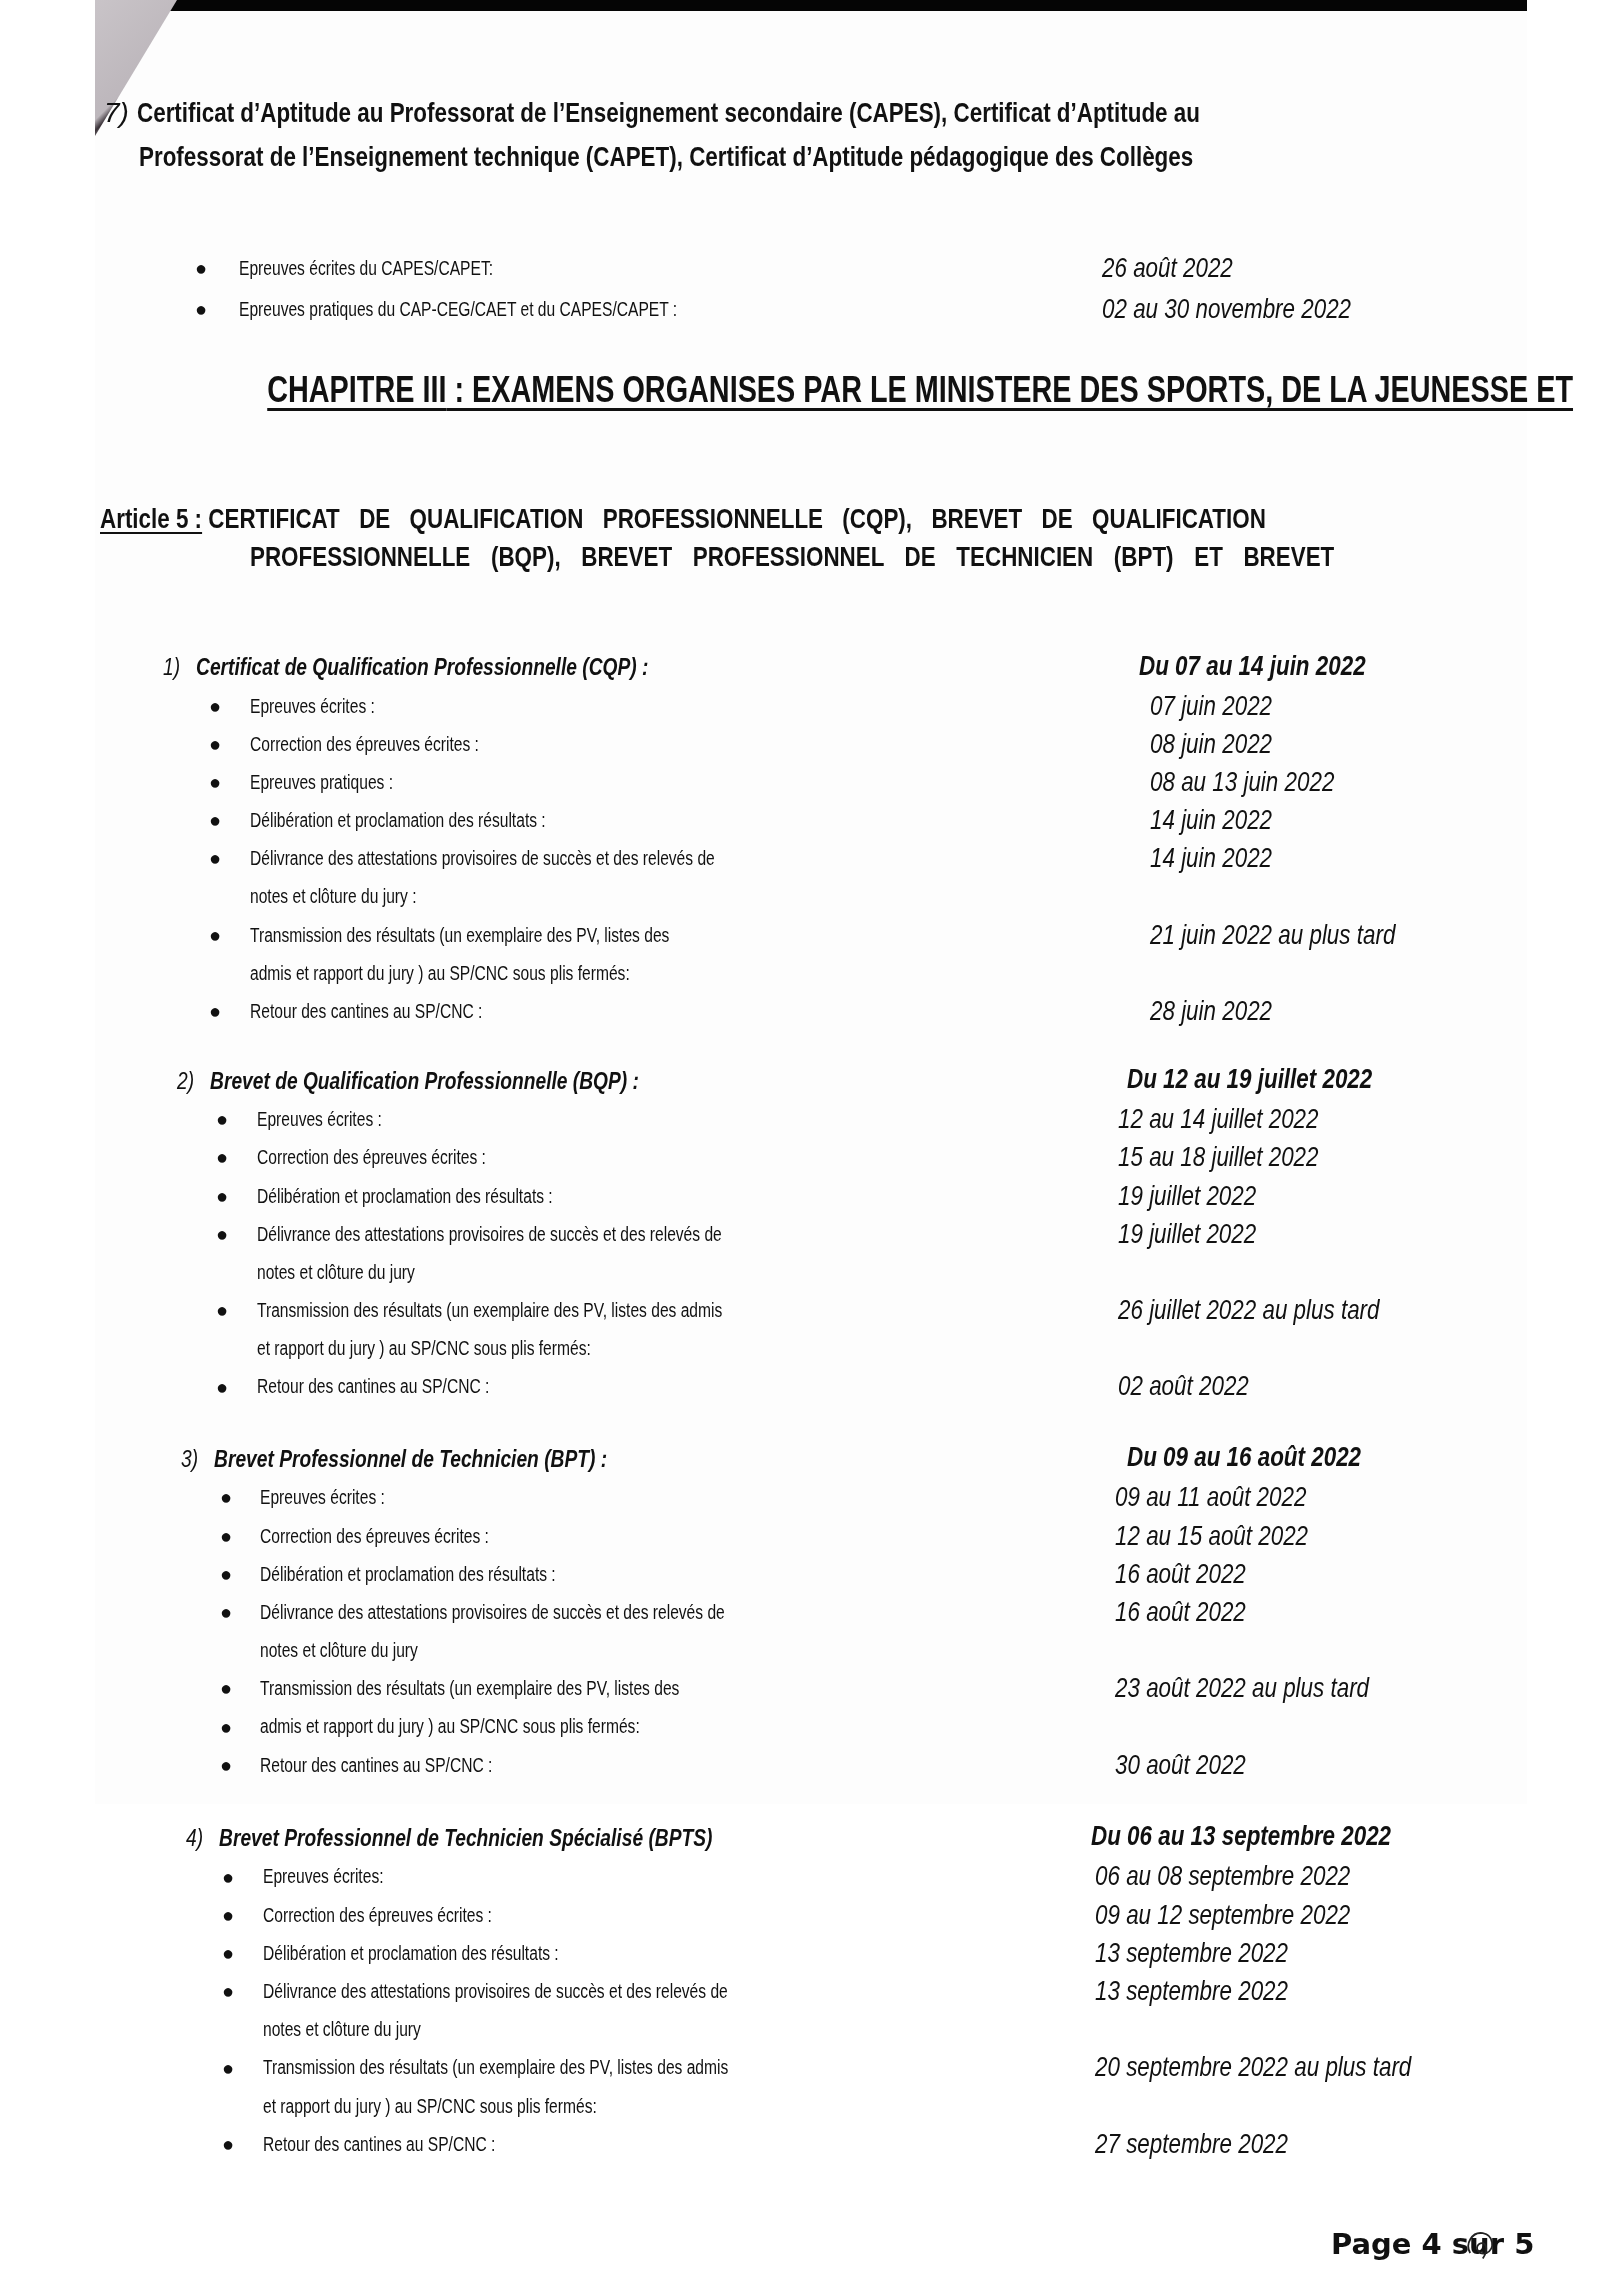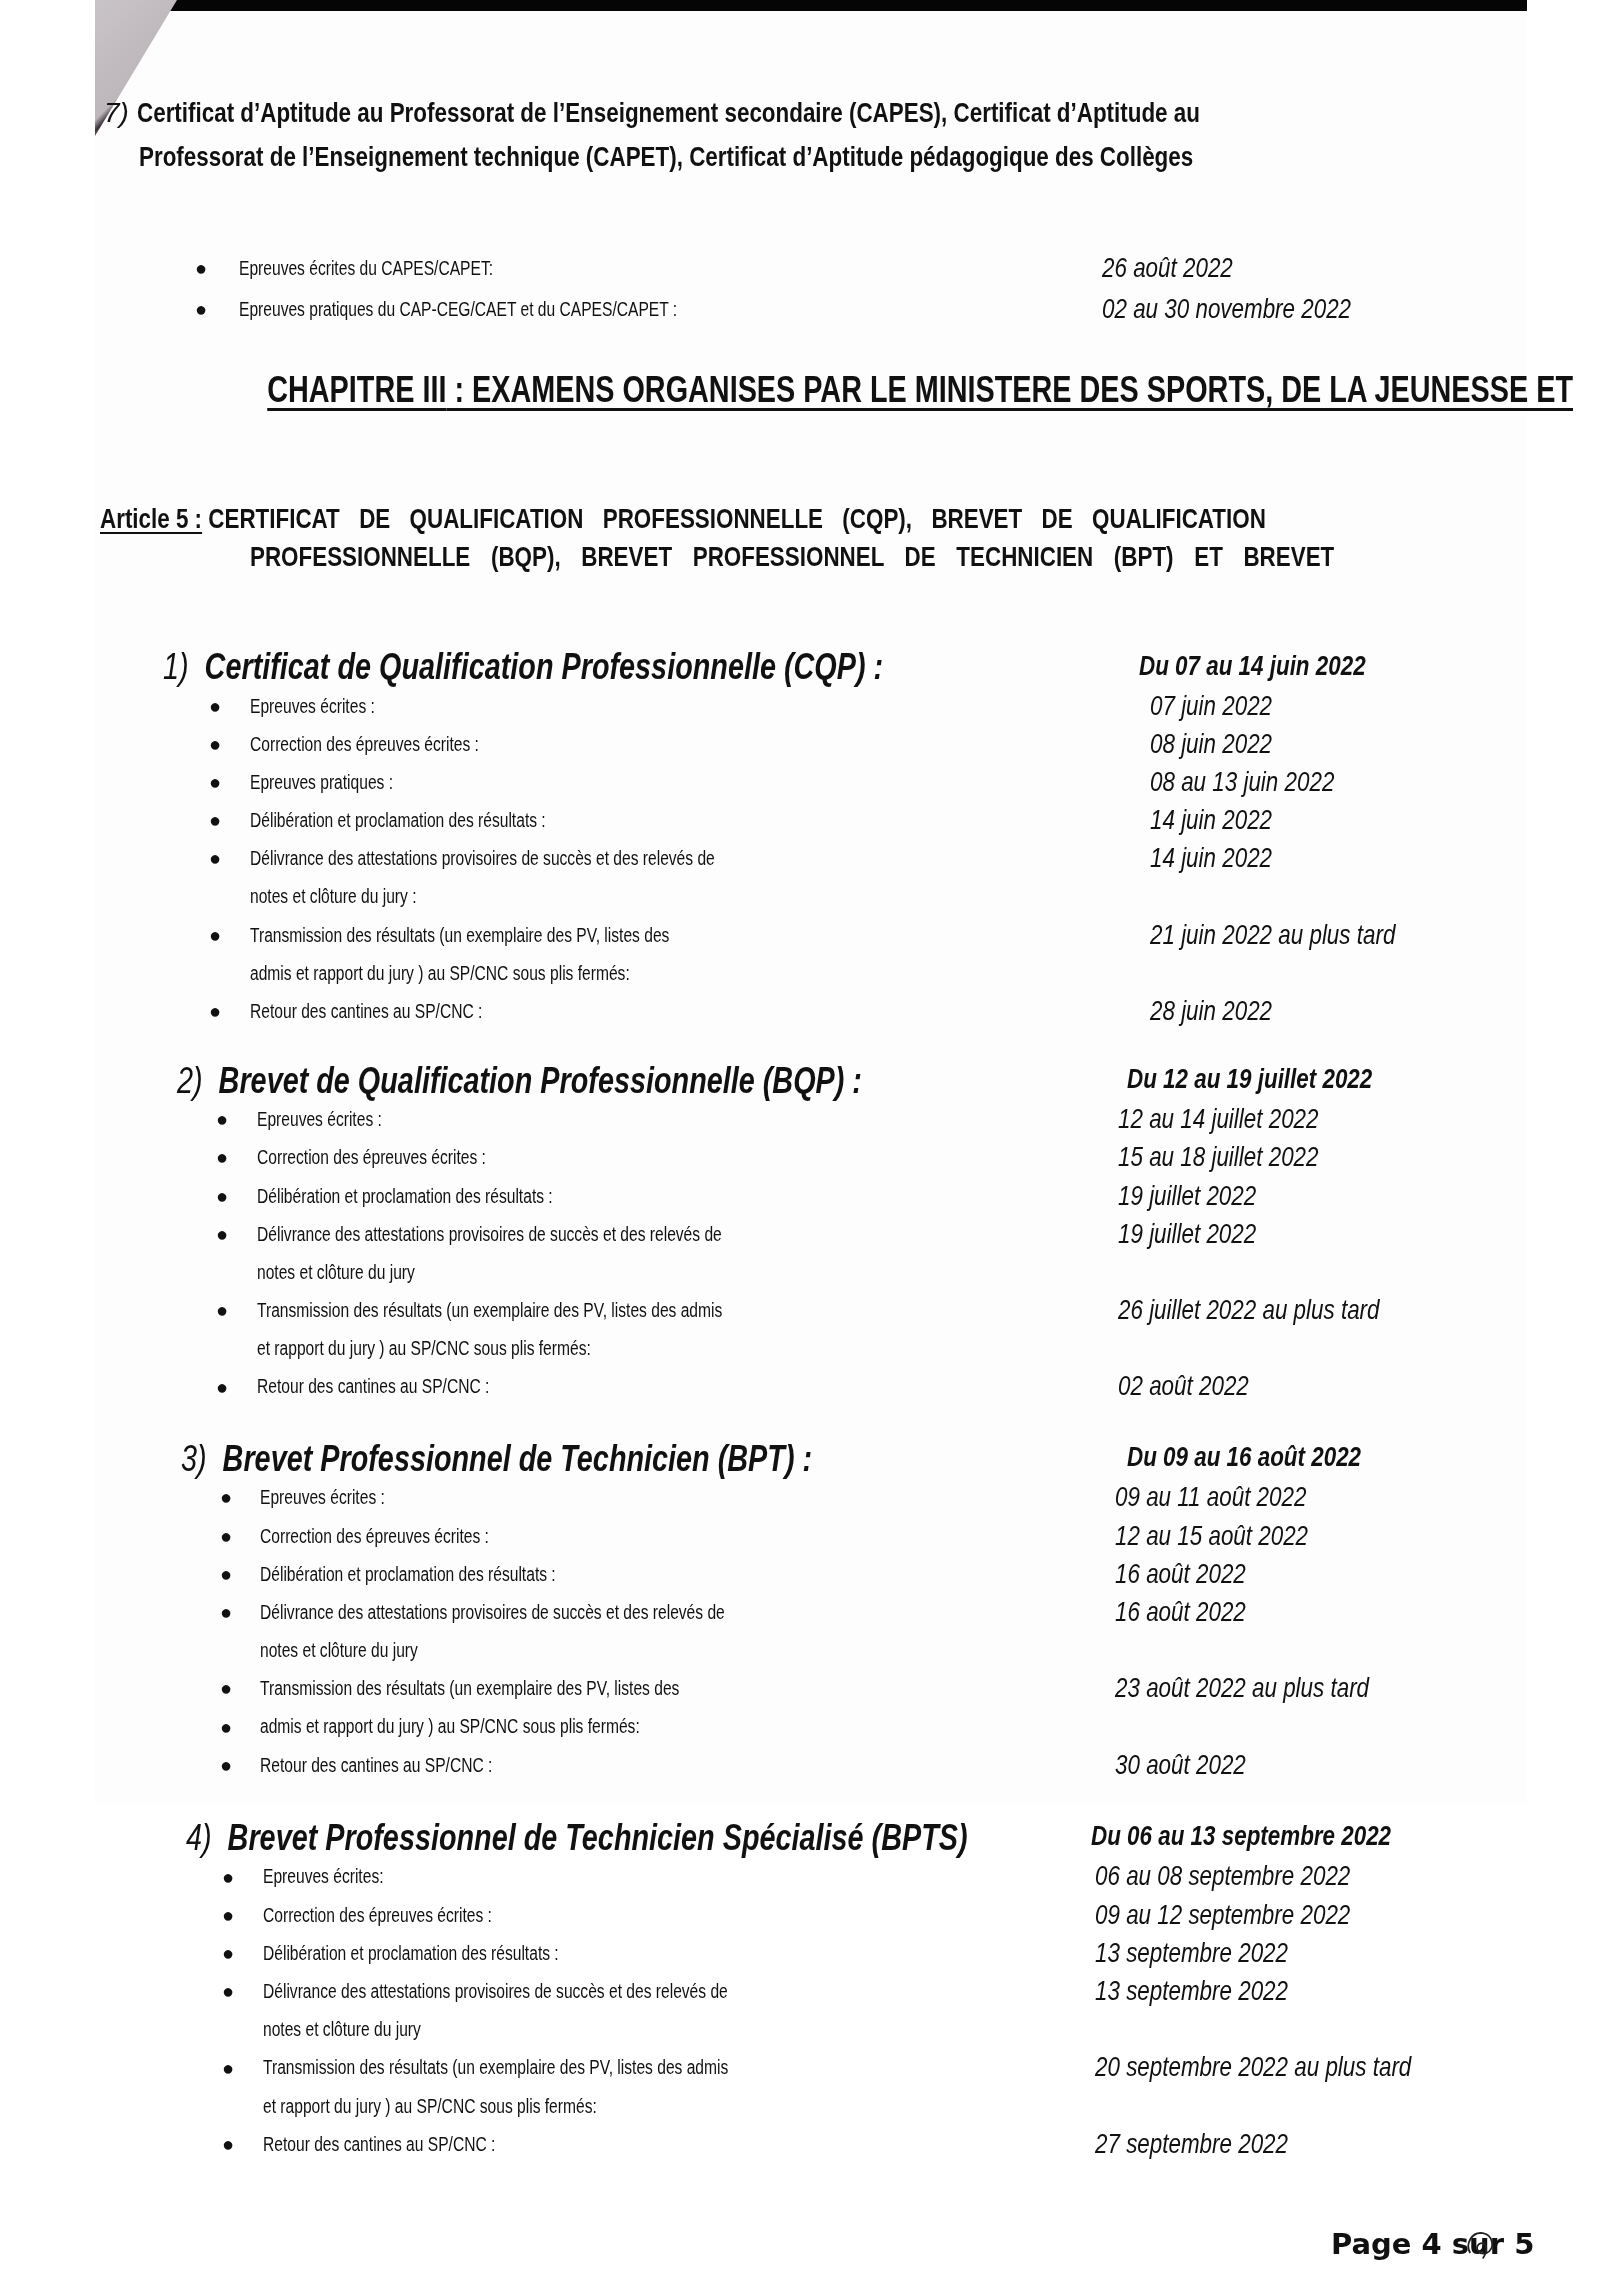--- a/index.html
+++ b/index.html
@@ -23,21 +23,21 @@
     .para7 { left: 9px; top: 91px; width: 1364px; font-size: 28px; line-height: 44px; font-weight: bold; text-align: justify; }
     .para7 .line { display: block; white-space: nowrap; }
     .para7 .num { font-style: italic; font-weight: normal; }
     .row { position: absolute; font-size: 20px; height: 40px; line-height: 40px; white-space: nowrap; }
     .bullet { position: absolute; font-size: 20px; }
     .date { position: absolute; font-size: 28px; font-style: italic; white-space: nowrap; line-height: 40px; }
     .chapter { position: absolute; left: 9px; top: 364px; width: 1364px; text-align: center; font-weight: bold; font-size: 36px; line-height: 51px; }
     .chapter .u { text-decoration: underline; text-decoration-thickness: 2.7px; text-underline-offset: 5.5px; }
     .article { position: absolute; left: 4.5px; top: 500px; width: 1373px; font-size: 28px; line-height: 38px; font-weight: bold; }
     .article .lbl { text-decoration: underline; text-decoration-thickness: 1.8px; text-underline-offset: 3.6px; }
-    .sec-title { position: absolute; font-size: 36px; font-weight: bold; font-style: italic; white-space: nowrap; line-height: 40px; }
+    .sec-title { position: absolute; font-size: 24px; font-weight: bold; font-style: italic; white-space: nowrap; line-height: 40px; }
     .sec-range { position: absolute; font-size: 28px; font-weight: bold; font-style: italic; text-decoration: underline; text-decoration-thickness: 2.7px; text-underline-offset: 4.5px; white-space: nowrap; line-height: 40px; }
     .footer { position: absolute; left: 1236px; top: 2227px; font-size: 29px; font-weight: bold; font-family: "DejaVu Sans", sans-serif; white-space: nowrap; }
     .sig { position: absolute; left: 1368px; top: 2226px; width: 36px; height: 36px; }
   </style>
 </head>
 <body>
 
 <div class="sheet">
   <div class="top-band"></div>
   <div class="fold"></div>

